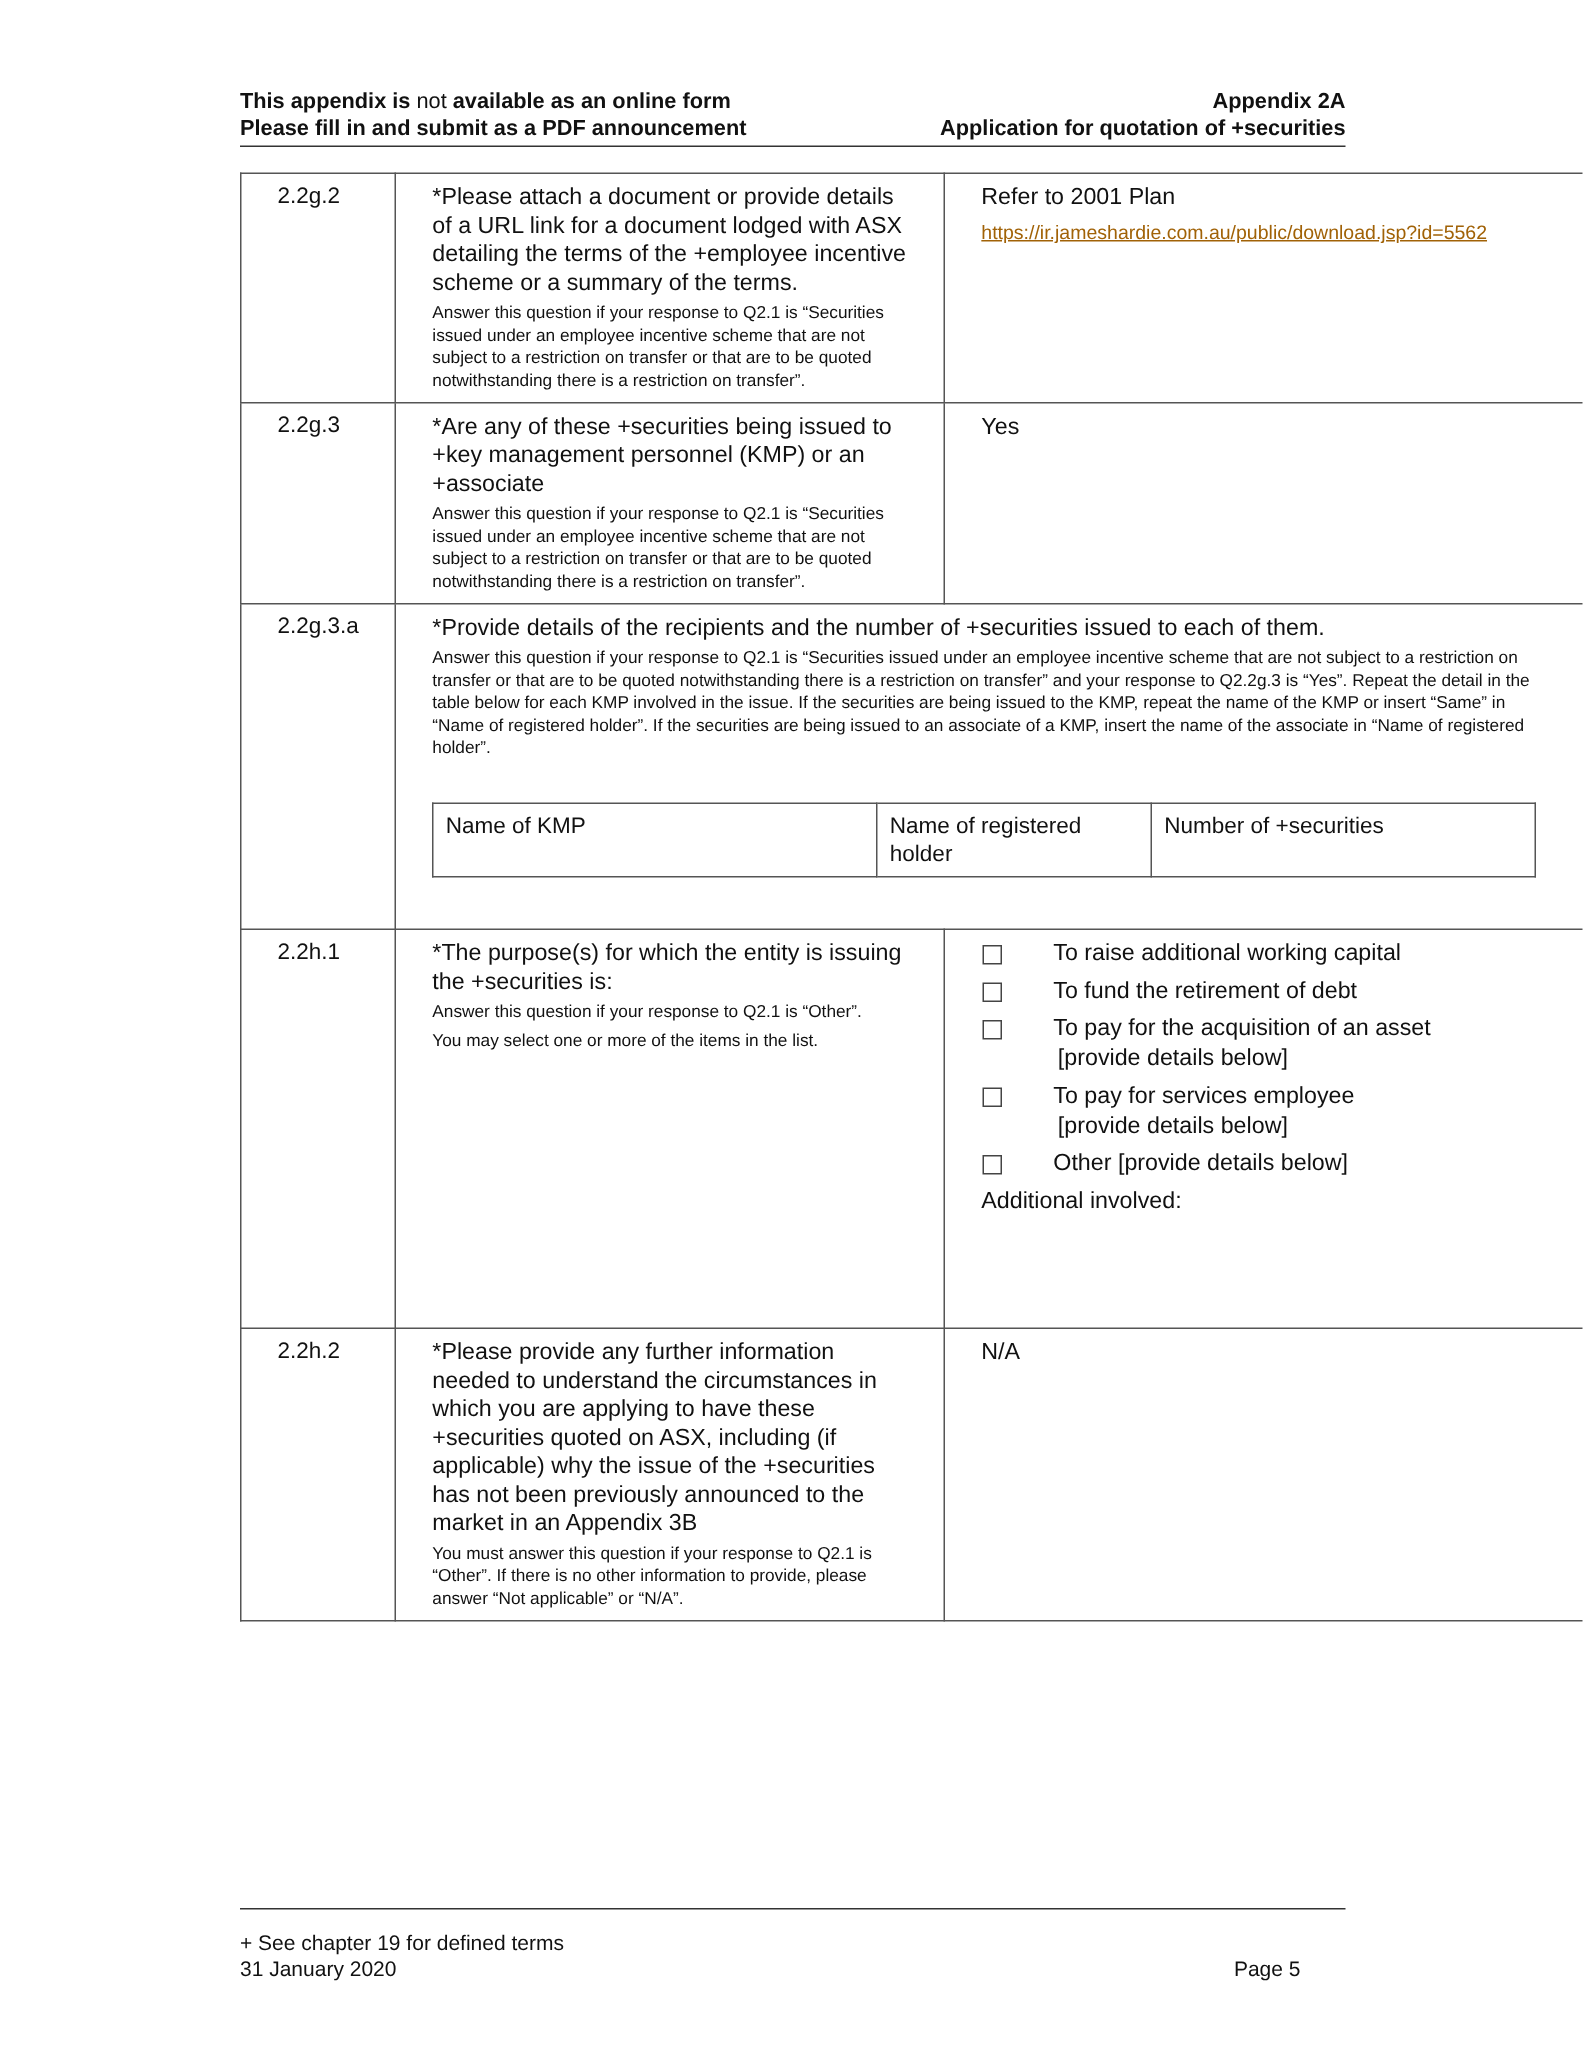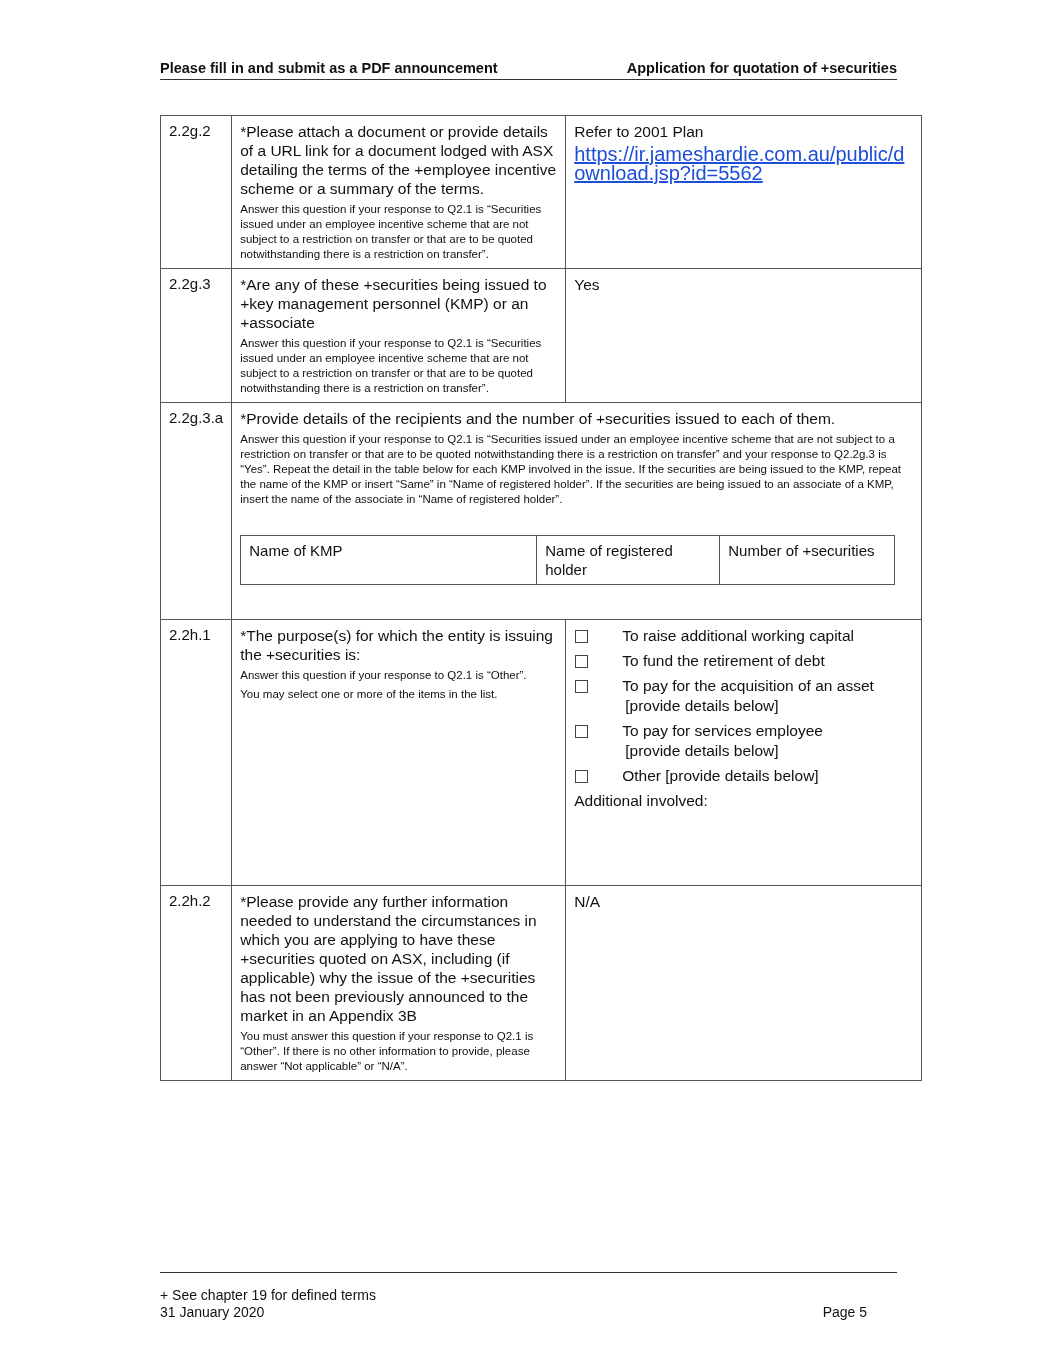--- a/index.html
+++ b/index.html
@@ -1,38 +1,42 @@
 <!DOCTYPE html>
 <html><head>
 <meta charset="utf-8">
 <style>
   html, body { margin: 0; padding: 0; background: #ffffff; }
   body { width: 1055px; height: 1365px; position: relative; font-family: "Liberation Sans", sans-serif; color: #111; }
   .header { position: absolute; left: 160px; top: 59px; width: 737px; border-bottom: 1.5px solid #333; padding-bottom: 2px; }
   .hrow { display: flex; justify-content: space-between; font-size: 14.5px; font-weight: bold; line-height: 18px; }
   .hrow .norm { font-weight: normal; }
   .main-table { position: absolute; left: 160px; top: 115px; width: 749px; border-collapse: collapse; }
-  .main-table td { border: 1px solid #555; vertical-align: top; padding: 6px 8px; }
+  .main-table td { border: 1px solid #555; vertical-align: top; padding: 6px 24px; }
   .num { width: 65px; font-size: 15px; }
   .q { font-size: 15.5px; line-height: 19px; }
   .hint { font-size: 11.5px; line-height: 15px; margin-top: 4px; }
   .ans { font-size: 15.5px; line-height: 19px; }
-  .link { color: #1d4ed8; text-decoration: underline; font-size: 20px; line-height: 19px; margin-top: 4px; word-break: break-all; }
-  .kmp { width: 655px; border-collapse: collapse; margin: 28px 18px 28px 0; }
+  .link { color: #a16207; text-decoration: underline; font-size: 13px; line-height: 19px; margin-top: 4px; word-break: break-all; }
+  .kmp { width: 736px; border-collapse: collapse; margin: 28px 18px 28px 0; }
   .kmp td, .kmp th { border: 1px solid #555; font-size: 15px; font-weight: normal; text-align: left; vertical-align: top; padding: 5px 8px; line-height: 19px; }
   .kmp .body td { height: 128px; padding-top: 2px; }
   .cb { display: flex; align-items: flex-start; font-size: 15.5px; line-height: 20px; margin-bottom: 5px; gap: 24px; }
   .cb .box { display: inline-block; width: 11px; height: 11px; border: 1px solid #444; margin: 4px 10px 0 1px; flex: none; }
   .footer { position: absolute; left: 160px; top: 1272px; width: 737px; border-top: 1.5px solid #333; font-size: 14px; line-height: 17px; padding-top: 14px; }
   .frow { display: flex; justify-content: space-between; padding-right: 30px; }
 </style>
 </head>
 <body>
 
 <div class="header">
+  <div class="hrow">
+    <span><span>This appendix is </span><span class="norm">not</span><span> available as an online form</span></span>
+    <span>Appendix 2A</span>
+  </div>
   <div class="hrow">
     <span>Please fill in and submit as a PDF announcement</span>
     <span>Application for quotation of +securities</span>
   </div>
 </div>
 
 <table class="main-table">
   <tbody>
       <tr>
     <td class="num">2.2g.2</td>

